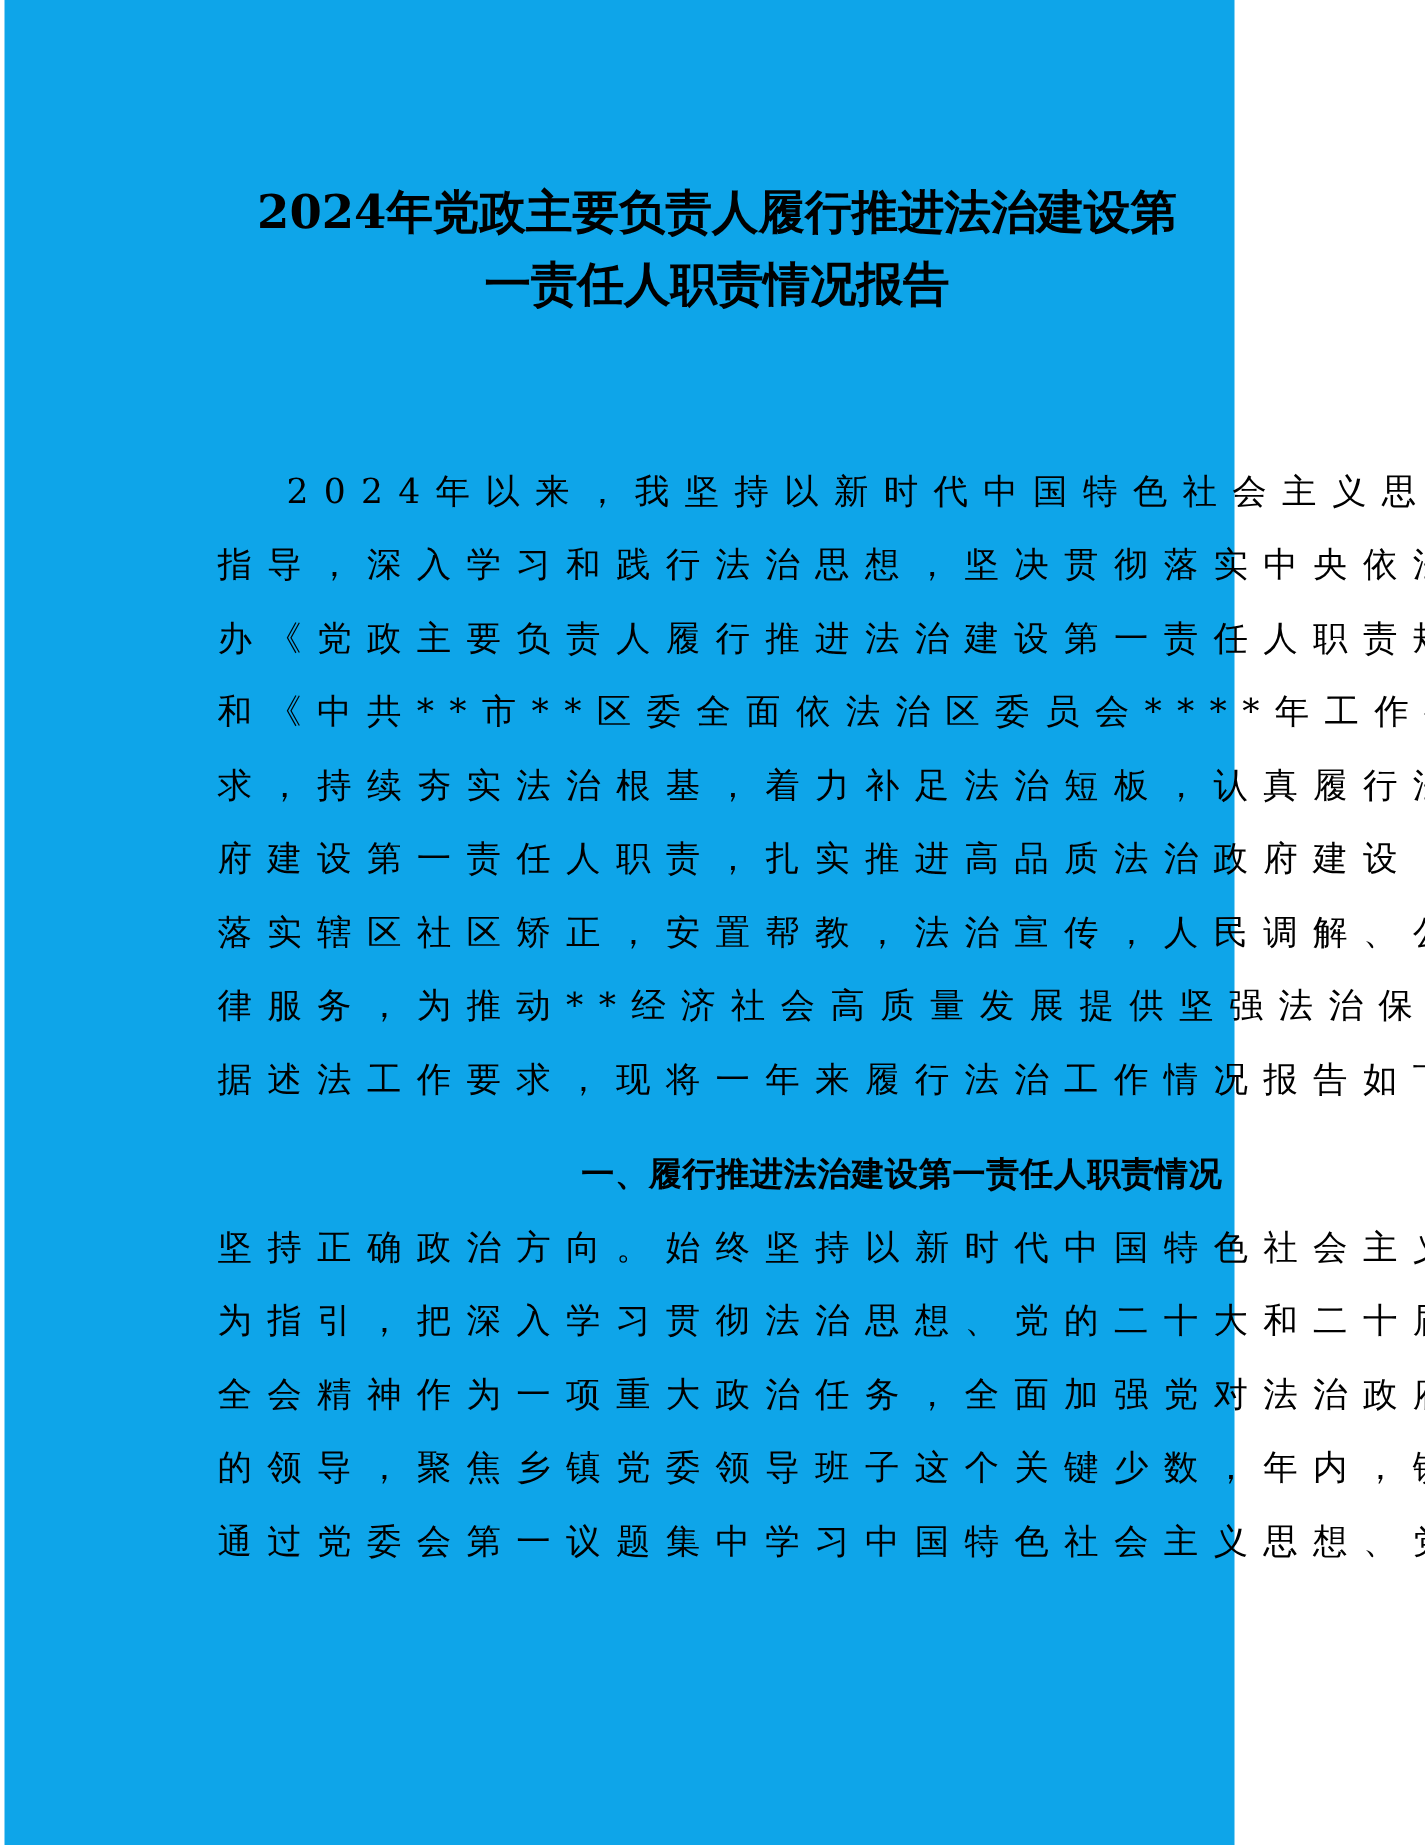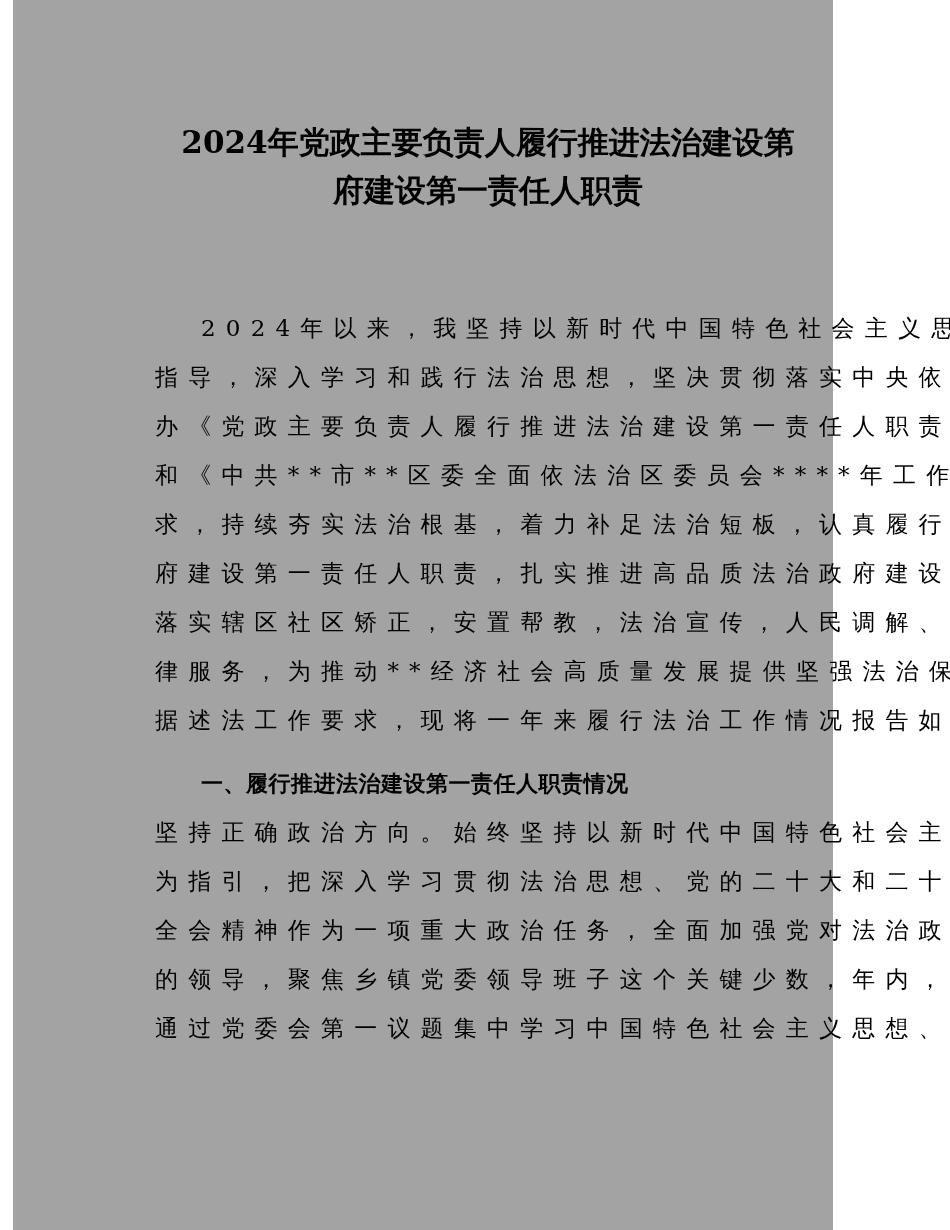--- a/index.html
+++ b/index.html
@@ -10,25 +10,25 @@
     body {
       width: 950px;
       height: 1230px;
       position: relative;
       overflow: hidden;
       color: #000000;
       font-family: "DejaVu Serif", "Liberation Serif", serif;
     }
     .page {
       position: absolute;
-      left: 13px;
+      left: 3px;
       top: 0;
       width: 820px;
       height: 1230px;
-      background: #a3a3a3;
+      background: #0ea5e9;
     }
     .title {
       position: absolute;
       left: 100px;
       width: 750px;
       top: 118px;
       text-align: center;
       font-family: "DejaVu Serif", "Liberation Serif", serif;
       font-weight: bold;
       font-size: 31px;
@@ -51,20 +51,21 @@
       height: 49px;
       line-height: 49px;
       font-size: 23px;
       letter-spacing: 10.2px;
     }
     .line.indent {
       padding-left: 46px;
     }
     .line.gap {
       margin-top: 14px;
+      text-align: right;
     }
     .heading1 {
       font-family: "DejaVu Sans", "Liberation Sans", sans-serif;
       font-weight: bold;
       font-size: 22px;
       letter-spacing: 0.5px;
       padding-left: 46px;
     }
     .heading2 {
       font-family: "DejaVu Sans", "Liberation Sans", sans-serif;
@@ -72,21 +73,21 @@
       letter-spacing: 0.5px;
     }
   </style>
 </head>
 <body>
 
 <div class="page">
 
   <div class="title">
     <span class="line" style="height:48px;line-height:48px;font-size:31px;letter-spacing:0;">2024年党政主要负责人履行推进法治建设第</span>
-    <span class="line" style="height:48px;line-height:48px;font-size:31px;letter-spacing:0;">府建设第一责任人职责</span>
+    <span class="line" style="height:48px;line-height:48px;font-size:31px;letter-spacing:0;">一责任人职责情况报告</span>
   </div>
 
   <div class="body-text">
     <div>
       <span class="line indent">2024年以来，我坚持以新时代中国特色社会主义思想为</span>
       <span class="line">指导，深入学习和践行法治思想，坚决贯彻落实中央依法治国</span>
       <span class="line">办《党政主要负责人履行推进法治建设第一责任人职责规定》</span>
       <span class="line">和《中共**市**区委全面依法治区委员会****年工作要点》要</span>
       <span class="line">求，持续夯实法治根基，着力补足法治短板，认真履行法治政</span>
       <span class="line">府建设第一责任人职责，扎实推进高品质法治政府建设，圆满</span>

